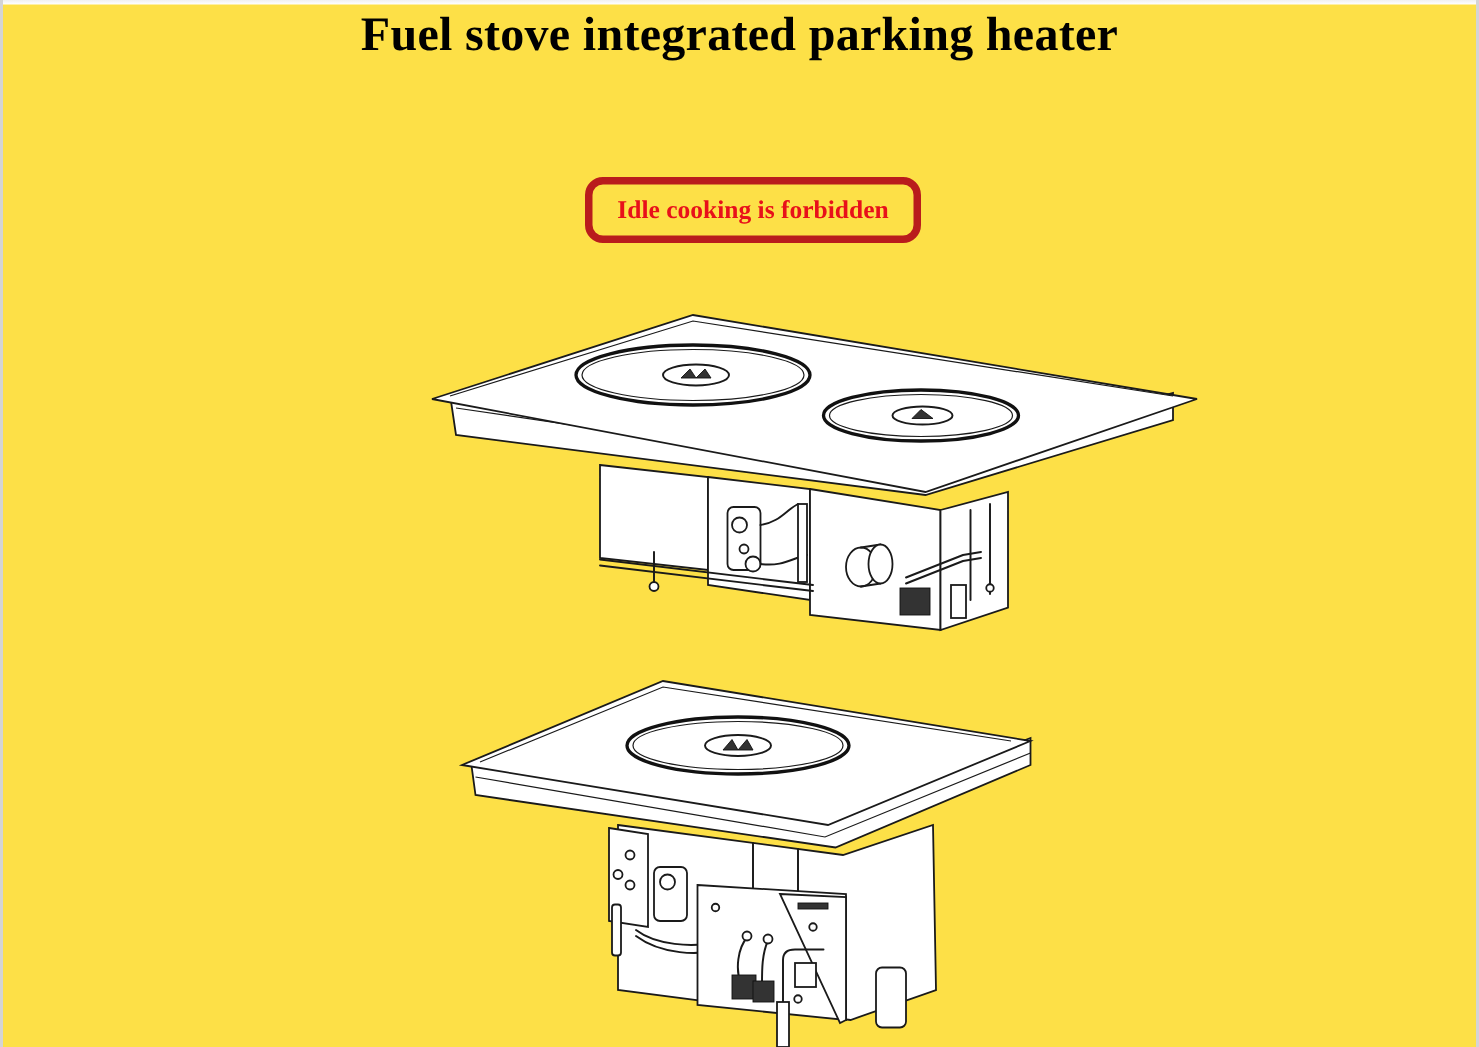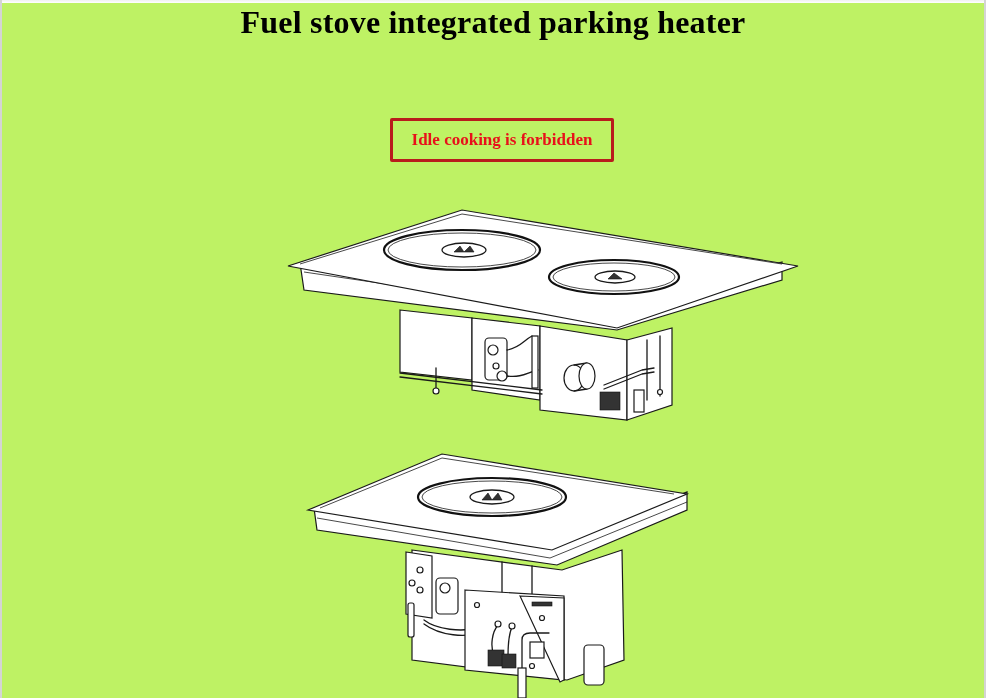--- a/index.html
+++ b/index.html
@@ -12,21 +12,21 @@
       height: 698px;
       overflow: hidden;
       position: relative;
       font-family: "Liberation Serif", "DejaVu Serif", serif;
     }
     .page {
       position: absolute;
       left: 0; top: 0;
       width: 986px;
       height: 698px;
-      background: #bef264;
+      background: #fde047;
       box-sizing: border-box;
       border-left: 2px solid #d4d4d4;
       border-right: 2px solid #d4d4d4;
     }
     .top-shadow {
       position: absolute;
       left: 0; top: 0;
       width: 100%;
       height: 3px;
       background: linear-gradient(#f0f0f0, #ffffff);
@@ -54,22 +54,22 @@
       color: #000;
       margin: 0;
     }
     .warning-box {
       position: absolute;
       left: 388px;
       top: 118px;
       width: 224px;
       height: 44px;
       box-sizing: border-box;
-      border: 3px solid #b91c1c;
-      border-radius: 2px;
+      border: 5px solid #b91c1c;
+      border-radius: 12px;
       display: flex;
       align-items: center;
       justify-content: center;
     }
     .warning-text {
       font-size: 17px;
       font-weight: bold;
       color: #e8101a;
     }
     .figure {

